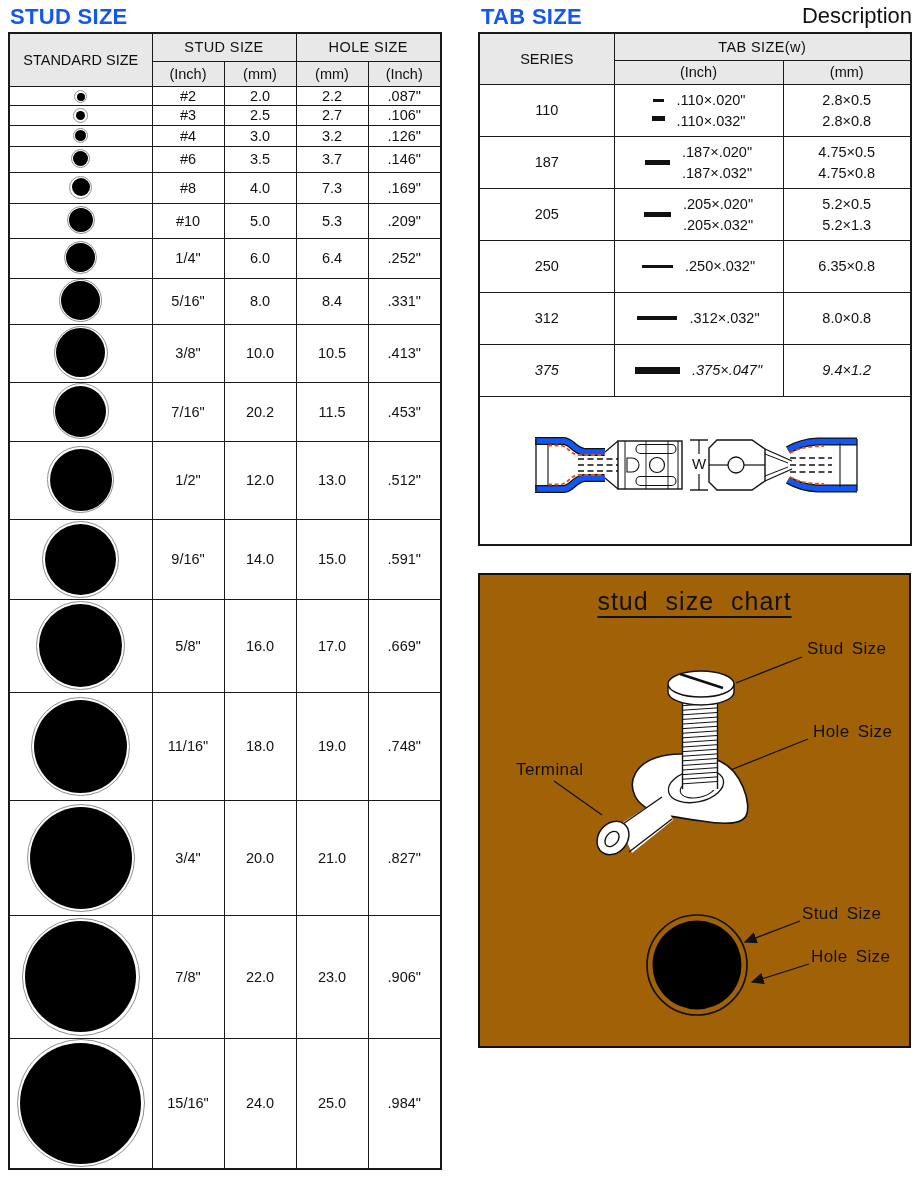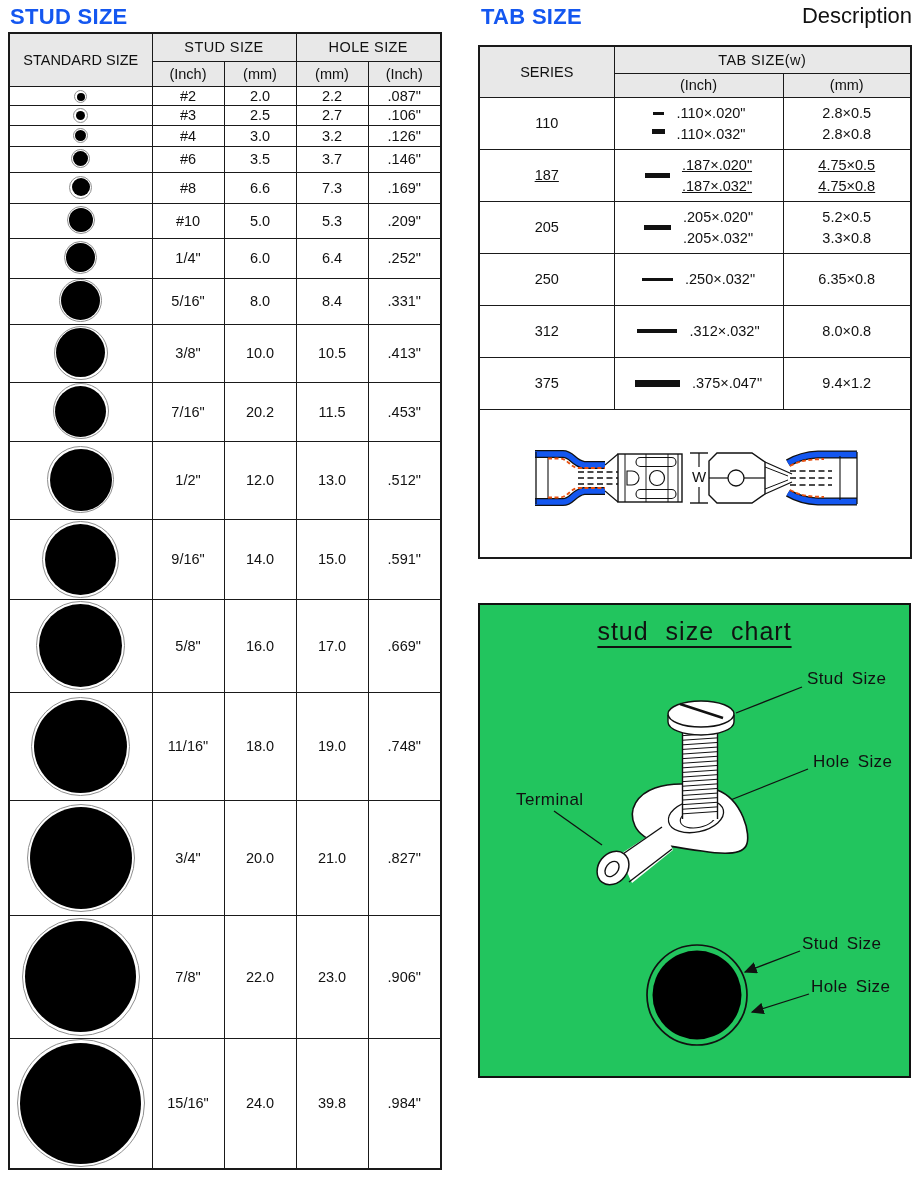--- a/index.html
+++ b/index.html
@@ -26,42 +26,42 @@
   }
   table{border-collapse:collapse;position:absolute;table-layout:fixed;background:#fff;}
   table,td,th{border:1.5px solid var(--line);}
   table{border-width:2.5px;}
   td,th{
     text-align:center;vertical-align:middle;font-size:14.5px;font-weight:400;
     padding:0;overflow:hidden;
   }
   th{background:var(--header-bg);}
   #stud-table{left:8px;top:32px;border-radius:19px;}
-  #tab-table{left:478px;top:45px;}
+  #tab-table{left:478px;top:32px;}
   .hdr-group{letter-spacing:0.4px;}
   .circle-cell{vertical-align:middle;}
   .ring{
     display:inline-flex;align-items:center;justify-content:center;
     border:1px solid #8f8f8f;border-radius:50%;background:#fff;
   }
   .dot{display:block;background:#000;border-radius:50%;}
   .inch-flex{display:flex;align-items:center;justify-content:center;gap:12px;}
   .bars{display:flex;flex-direction:column;align-items:center;gap:14px;}
   .bar{background:#111;}
   .cell-lines{display:flex;flex-direction:column;gap:3px;line-height:18px;}
   .diagram-cell{height:147px;}
   .diagram-wrap{position:relative;width:100%;height:147px;}
   .diagram-wrap svg{position:absolute;left:0;top:0;}
   .w-label{
     position:absolute;left:210px;top:57px;width:18px;text-align:center;
     background:#fff;font-size:15px;line-height:20px;
   }
   #chart-box{
-    position:absolute;left:478px;top:603px;width:433px;height:475px;
-    border:2px solid #111;background:#22c55e;
+    position:absolute;left:478px;top:573px;width:433px;height:475px;
+    border:2px solid #111;background:#a16207;
   }
   #chart-box svg{position:absolute;left:0;top:0;}
   .chart-title{
     position:absolute;left:0;top:12px;width:100%;text-align:center;
     font-size:25px;letter-spacing:1px;word-spacing:9px;
     text-decoration:underline;text-underline-offset:6px;
   }
   .callout{
     position:absolute;font-size:17px;white-space:nowrap;letter-spacing:0.4px;word-spacing:3px;
   }
@@ -141,21 +141,21 @@
           <td>#6</td>
           <td>3.5</td>
           <td>3.7</td>
           <td>.146"</td>
         </tr>
         <tr style="height: 31px;">
           <td class="circle-cell"><span class="ring" style="height: 23px; width: 23px;">
               <span class="dot" style="height: 18px; width: 18px;"></span>
             </span></td>
           <td>#8</td>
-          <td>6.6</td>
+          <td>4.0</td>
           <td>7.3</td>
           <td>.169"</td>
         </tr>
         <tr style="height: 35px;">
           <td class="circle-cell"><span class="ring" style="height: 28px; width: 28px;">
               <span class="dot" style="height: 24px; width: 24px;"></span>
             </span></td>
           <td>#10</td>
           <td>5.0</td>
           <td>5.3</td>
@@ -250,21 +250,21 @@
           <td>22.0</td>
           <td>23.0</td>
           <td>.906"</td>
         </tr>
         <tr style="height: 131px;">
           <td class="circle-cell"><span class="ring" style="height: 128px; width: 128px;">
               <span class="dot" style="height: 121px; width: 121px;"></span>
             </span></td>
           <td>15/16"</td>
           <td>24.0</td>
-          <td>39.8</td>
+          <td>25.0</td>
           <td>.984"</td>
         </tr>
       </tbody>
   </table>
 
   <table id="tab-table">
     <colgroup>
       <col style="width:135px">
         <col style="width:169px">
         <col style="width:128px">
@@ -294,21 +294,21 @@
               </div>
             </div>
           </td>
           <td>
             <div class="cell-lines">
               <div>2.8×0.5</div>
               <div>2.8×0.8</div>
             </div>
           </td>
         </tr>
-        <tr style="height: 52px; text-decoration: underline;">
+        <tr style="height: 52px;">
           <td>187</td>
           <td>
             <div class="inch-flex">
               <div class="bars">
                 <div class="bar" style="width: 25px; height: 5px;"></div>
               </div>
               <div class="cell-lines">
                 <div>.187×.020"</div>
                 <div>.187×.032"</div>
               </div>
@@ -330,21 +330,21 @@
               </div>
               <div class="cell-lines">
                 <div>.205×.020"</div>
                 <div>.205×.032"</div>
               </div>
             </div>
           </td>
           <td>
             <div class="cell-lines">
               <div>5.2×0.5</div>
-              <div>3.3×0.8</div>
+              <div>5.2×1.3</div>
             </div>
           </td>
         </tr>
         <tr style="height: 52px; margin-top: 22px;">
           <td>250</td>
           <td>
             <div class="inch-flex">
               <div class="bars">
                 <div class="bar" style="width: 31px; height: 3px;"></div>
               </div>
@@ -370,21 +370,21 @@
                 <div>.312×.032"</div>
               </div>
             </div>
           </td>
           <td>
             <div class="cell-lines">
               <div>8.0×0.8</div>
             </div>
           </td>
         </tr>
-        <tr style="height: 52px;">
+        <tr style="height: 52px; font-style: italic;">
           <td>375</td>
           <td>
             <div class="inch-flex">
               <div class="bars">
                 <div class="bar" style="width: 45px; height: 7px;"></div>
               </div>
               <div class="cell-lines">
                 <div>.375×.047"</div>
               </div>
             </div>

